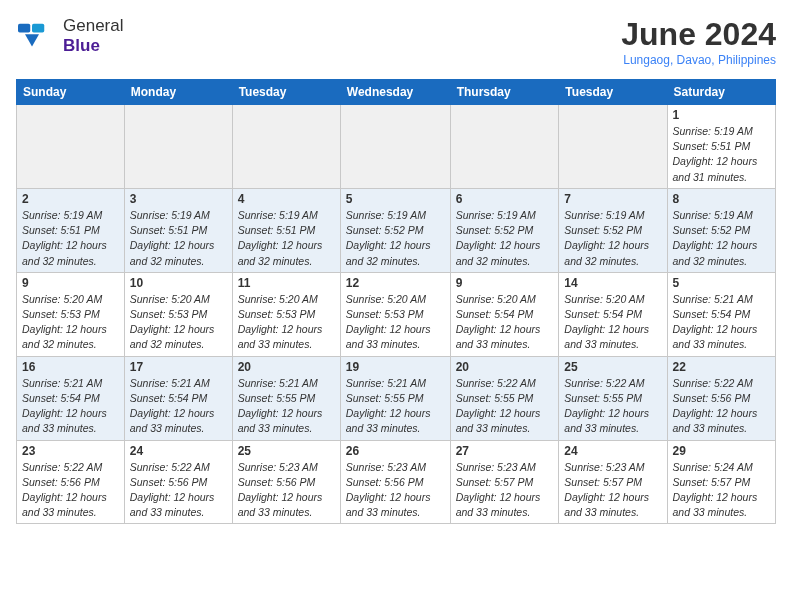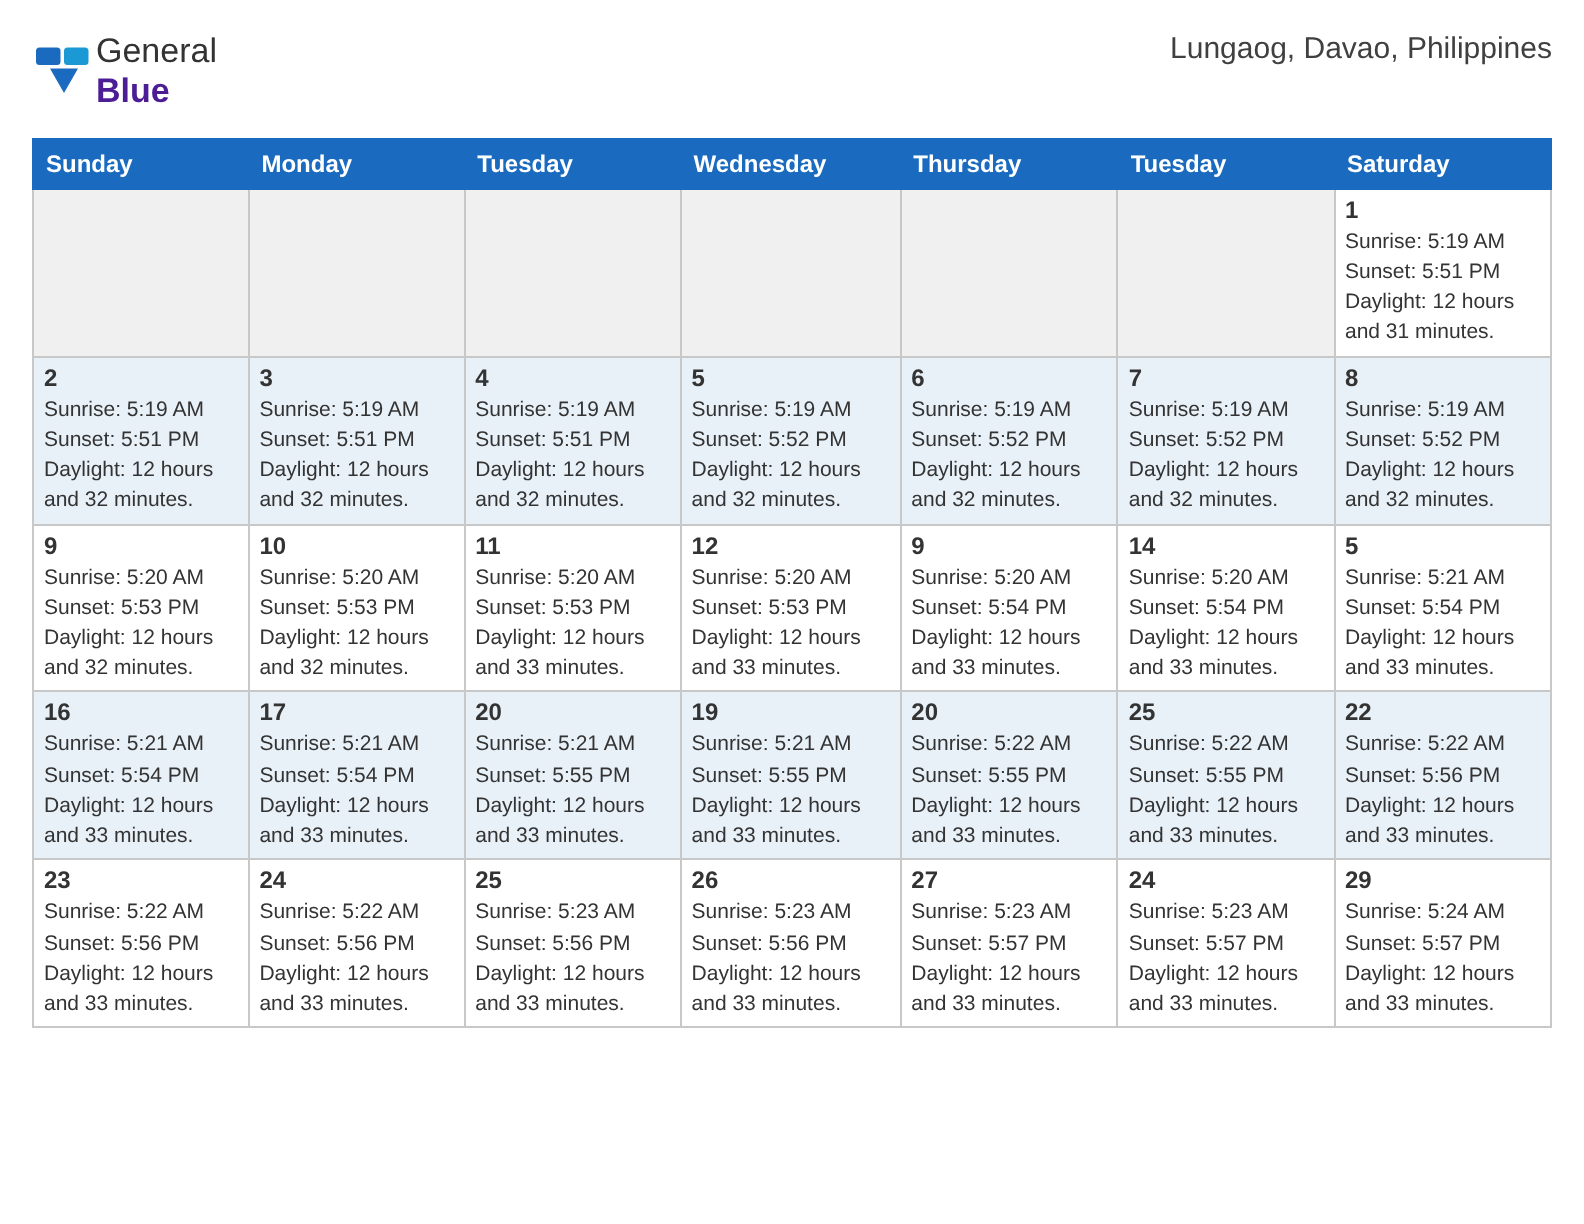--- a/index.html
+++ b/index.html
@@ -12,37 +12,37 @@
     }
     .header-area {
       display: flex;
       justify-content: space-between;
       align-items: flex-start;
       margin-bottom: 12px;
     }
     .logo {
       display: flex;
       align-items: center;
-      gap: 0;
+      gap: 15px;
     }
     .logo-icon {
       width: 32px;
       height: 28px;
     }
     .title-area {
       text-align: right;
     }
     .cal-title {
       font-size: 32px;
       color: #333;
       font-weight: bold;
     }
     .cal-subtitle {
-      font-size: 15px;
-      color: #404040;
+      font-size: 12px;
+      color: #3b82f6;
       text-align: right;
     }
     table {
       width: 100%;
       border-collapse: collapse;
       font-size: 10.5px;
     }
     thead tr th {
       background-color: #1a6bbf;
       color: #fff;
@@ -67,20 +67,21 @@
       font-weight: bold;
       font-size: 12px;
       color: #333;
       display: block;
       margin-bottom: 2px;
     }
     .day-info {
       color: #333;
       line-height: 1.45;
       font-size: 10.5px;
+      font-style: italic;
     }
     .alt-row td {
       background: #e8f0f8;
     }
     .alt-row td.empty-cell {
       background: #dce6f0;
     }
   </style>
 </head>
 <body>
@@ -91,20 +92,21 @@
       <rect x="2" y="2" width="14" height="10" rx="2" fill="#1a6bbf"></rect>
       <rect x="18" y="2" width="14" height="10" rx="2" fill="#1a99d4"></rect>
       <polygon points="10,14 18,28 26,14" fill="#1a6bbf"></polygon>
     </svg>
     <div>
       <div style="font-size:17px;color:#333;font-weight:normal;line-height:1.2;">General</div>
       <div style="font-size:17px;color:#4c1d95;font-weight:bold;line-height:1.2;">Blue</div>
     </div>
   </div>
   <div class="title-area">
+    <div class="cal-title">June 2024</div>
     <div class="cal-subtitle">Lungaog, Davao, Philippines</div>
   </div>
 </div>
 
 <table>
   <thead>
     <tr>
     <th>Sunday</th>
         <th>Monday</th>
         <th>Tuesday</th>

